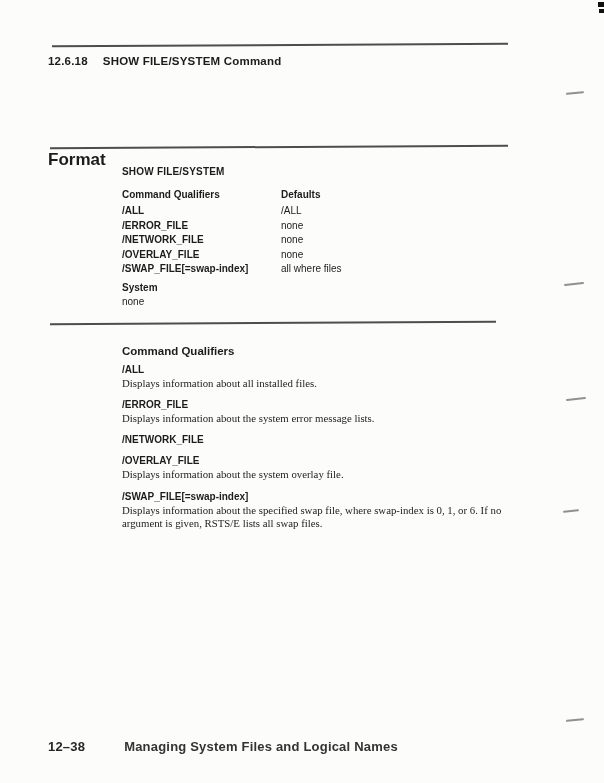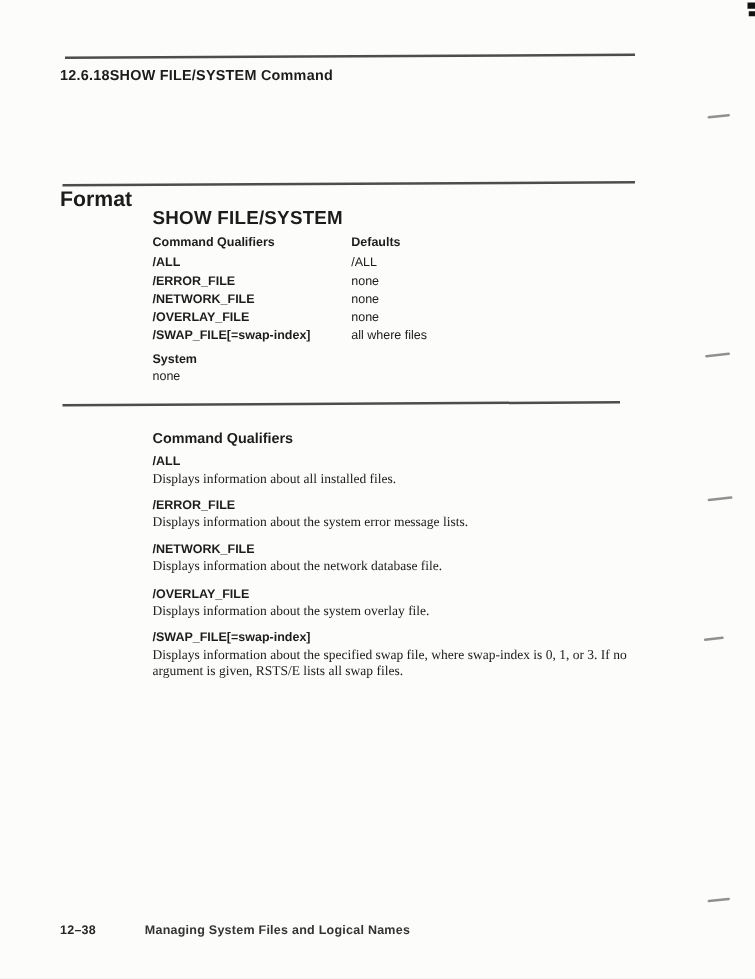--- a/index.html
+++ b/index.html
@@ -28,20 +28,21 @@
   .rule-mid    { top: 322px; left: 50px; width: 446px; }
 
   .section-heading {
     position: absolute;
     top: 55px; left: 48px;
     font-family: "Liberation Sans", sans-serif;
     font-weight: 700;
     font-size: 11.5px;
     letter-spacing: 0.2px;
     display: flex;
+    gap: 15px;
     white-space: nowrap;
   }
 
   .intro {
     position: absolute;
     top: 89px; left: 122px;
     width: 402px;
     font-size: 10.8px;
     line-height: 13.2px;
     text-align: justify;
@@ -53,21 +54,21 @@
     font-family: "Liberation Sans", sans-serif;
     font-weight: 700;
     font-size: 17px;
   }
 
   .syntax-line {
     position: absolute;
     top: 166px; left: 122px;
     font-family: "Liberation Sans", sans-serif;
     font-weight: 700;
-    font-size: 15px;
+    font-size: 10px;
     letter-spacing: 0.2px;
     text-align: right;
   }
 
   .qual-table {
     position: absolute;
     top: 188px; left: 122px;
     font-family: "Liberation Sans", sans-serif;
     font-size: 10px;
   }
@@ -112,21 +113,21 @@
     font-size: 10.8px;
     line-height: 13.2px;
     margin: 1px 0 0 0;
     width: 408px;
   }
 
   .footer {
     position: absolute;
     top: 739px; left: 48px;
     font-family: "Liberation Sans", sans-serif;
-    font-size: 10px;
+    font-size: 13px;
     letter-spacing: 0.2px;
     display: flex;
     gap: 11px;
     color: #262626;
   }
   .footer .pn { font-weight: 700; }
   .footer .ct { font-weight: 700; color: #333; padding-left: 28px; }
 
   
   .edge-dash {
@@ -200,29 +201,28 @@
     <div class="cq-item">
       <div class="cq-name">/ALL</div>
       <p class="cq-desc">Displays information about all installed files.</p>
     </div>
     <div class="cq-item">
       <div class="cq-name">/ERROR_FILE</div>
       <p class="cq-desc">Displays information about the system error message lists.</p>
     </div>
     <div class="cq-item">
       <div class="cq-name">/NETWORK_FILE</div>
-      <p class="cq-desc">Displays information about the network database file.</p>
     </div>
     <div class="cq-item">
       <div class="cq-name">/OVERLAY_FILE</div>
       <p class="cq-desc">Displays information about the system overlay file.</p>
     </div>
     <div class="cq-item">
       <div class="cq-name">/SWAP_FILE[=swap-index]</div>
-      <p class="cq-desc">Displays information about the specified swap file, where swap-index is 0, 1, or 3. If no argument is given, RSTS/E lists all swap files.</p>
+      <p class="cq-desc">Displays information about the specified swap file, where swap-index is 0, 1, or 6. If no argument is given, RSTS/E lists all swap files.</p>
     </div>
   </div>
 
   <div class="footer">
     <span class="pn">12–38</span>
     <span class="ct">Managing System Files and Logical Names</span>
   </div>
 
   <div class="corner-mark" style="right:0; top:2px;  width:6px; height:5px;"></div>
   <div class="corner-mark" style="right:0; top:9px;  width:5px; height:4px;"></div>

